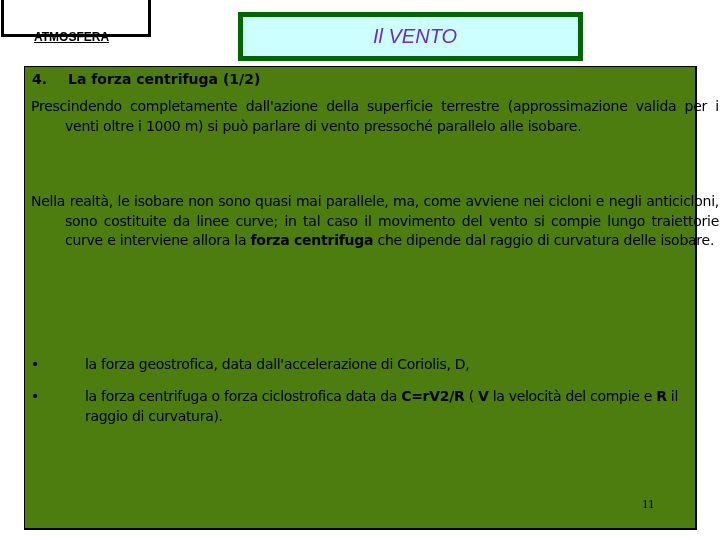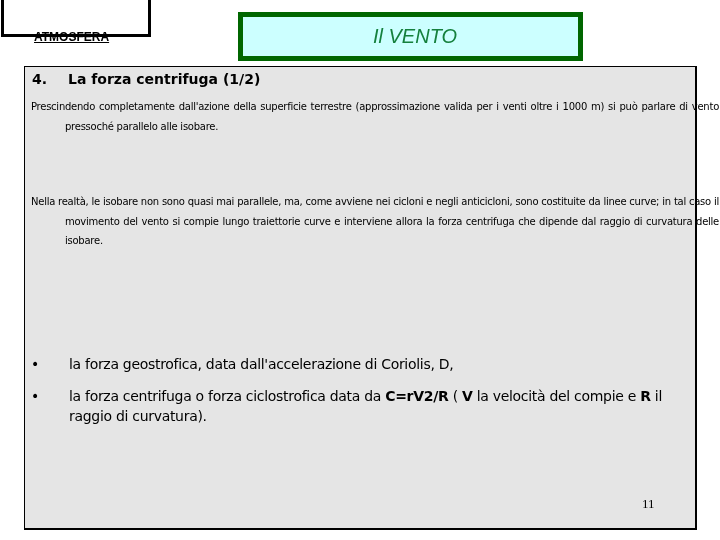--- a/index.html
+++ b/index.html
@@ -45,81 +45,81 @@
       border: 5px solid #006600;
       background: #ccffff;
       display: flex;
       align-items: center;
       justify-content: center;
     }
     .title-text {
       font-family: "Liberation Sans", sans-serif;
       font-style: italic;
       font-size: 20px;
-      color: #15803d;
+      color: #6d28d9;
       margin-left: 9px;
     }
     .content-box {
       position: absolute;
       left: 24px;
       top: 66px;
       width: 670px;
       height: 461px;
       border: 1px solid #000;
       border-right-width: 2px;
       border-bottom-width: 2px;
-      background: #e5e5e5;
+      background: #4d7c0f;
     }
     .section-heading {
       position: absolute;
       left: 7px;
       top: 4px;
       font-family: "DejaVu Sans", sans-serif;
       font-size: 14px;
       font-weight: bold;
       letter-spacing: 0px;
     }
     .section-heading .num {
       display: inline-block;
       width: 36px;
     }
     .para {
       position: absolute;
       left: 6px;
       width: 654px;
       font-family: "DejaVu Sans", sans-serif;
-      font-size: 10px;
+      font-size: 14px;
       line-height: 19.5px;
       text-align: justify;
       padding-left: 34px;
       text-indent: -34px;
       letter-spacing: -0.25px;
     }
-    .para b { font-weight: normal; margin-top: 47px; }
+    .para b { font-weight: bold; margin-top: 47px; }
     .p1 { top: 30px; }
     .p2 { top: 125px; }
     .p3 { top: 243px; }
     .bullet {
       position: absolute;
       left: 6px;
       width: 660px;
       font-family: "DejaVu Sans", sans-serif;
       font-size: 14px;
       line-height: 19.5px;
       letter-spacing: -0.3px;
     }
     .bullet .dot {
       position: absolute;
       left: 0;
       top: 0;
       width: 20px;
     }
     .bullet .btext {
       display: block;
-      margin-left: 38px;
+      margin-left: 54px;
     }
     .b1 { top: 288px; }
     .b2 { top: 320px; }
     .page-num {
       position: absolute;
       left: 617px;
       top: 429px;
       font-family: "Liberation Serif", serif;
       font-size: 13px;
     }

